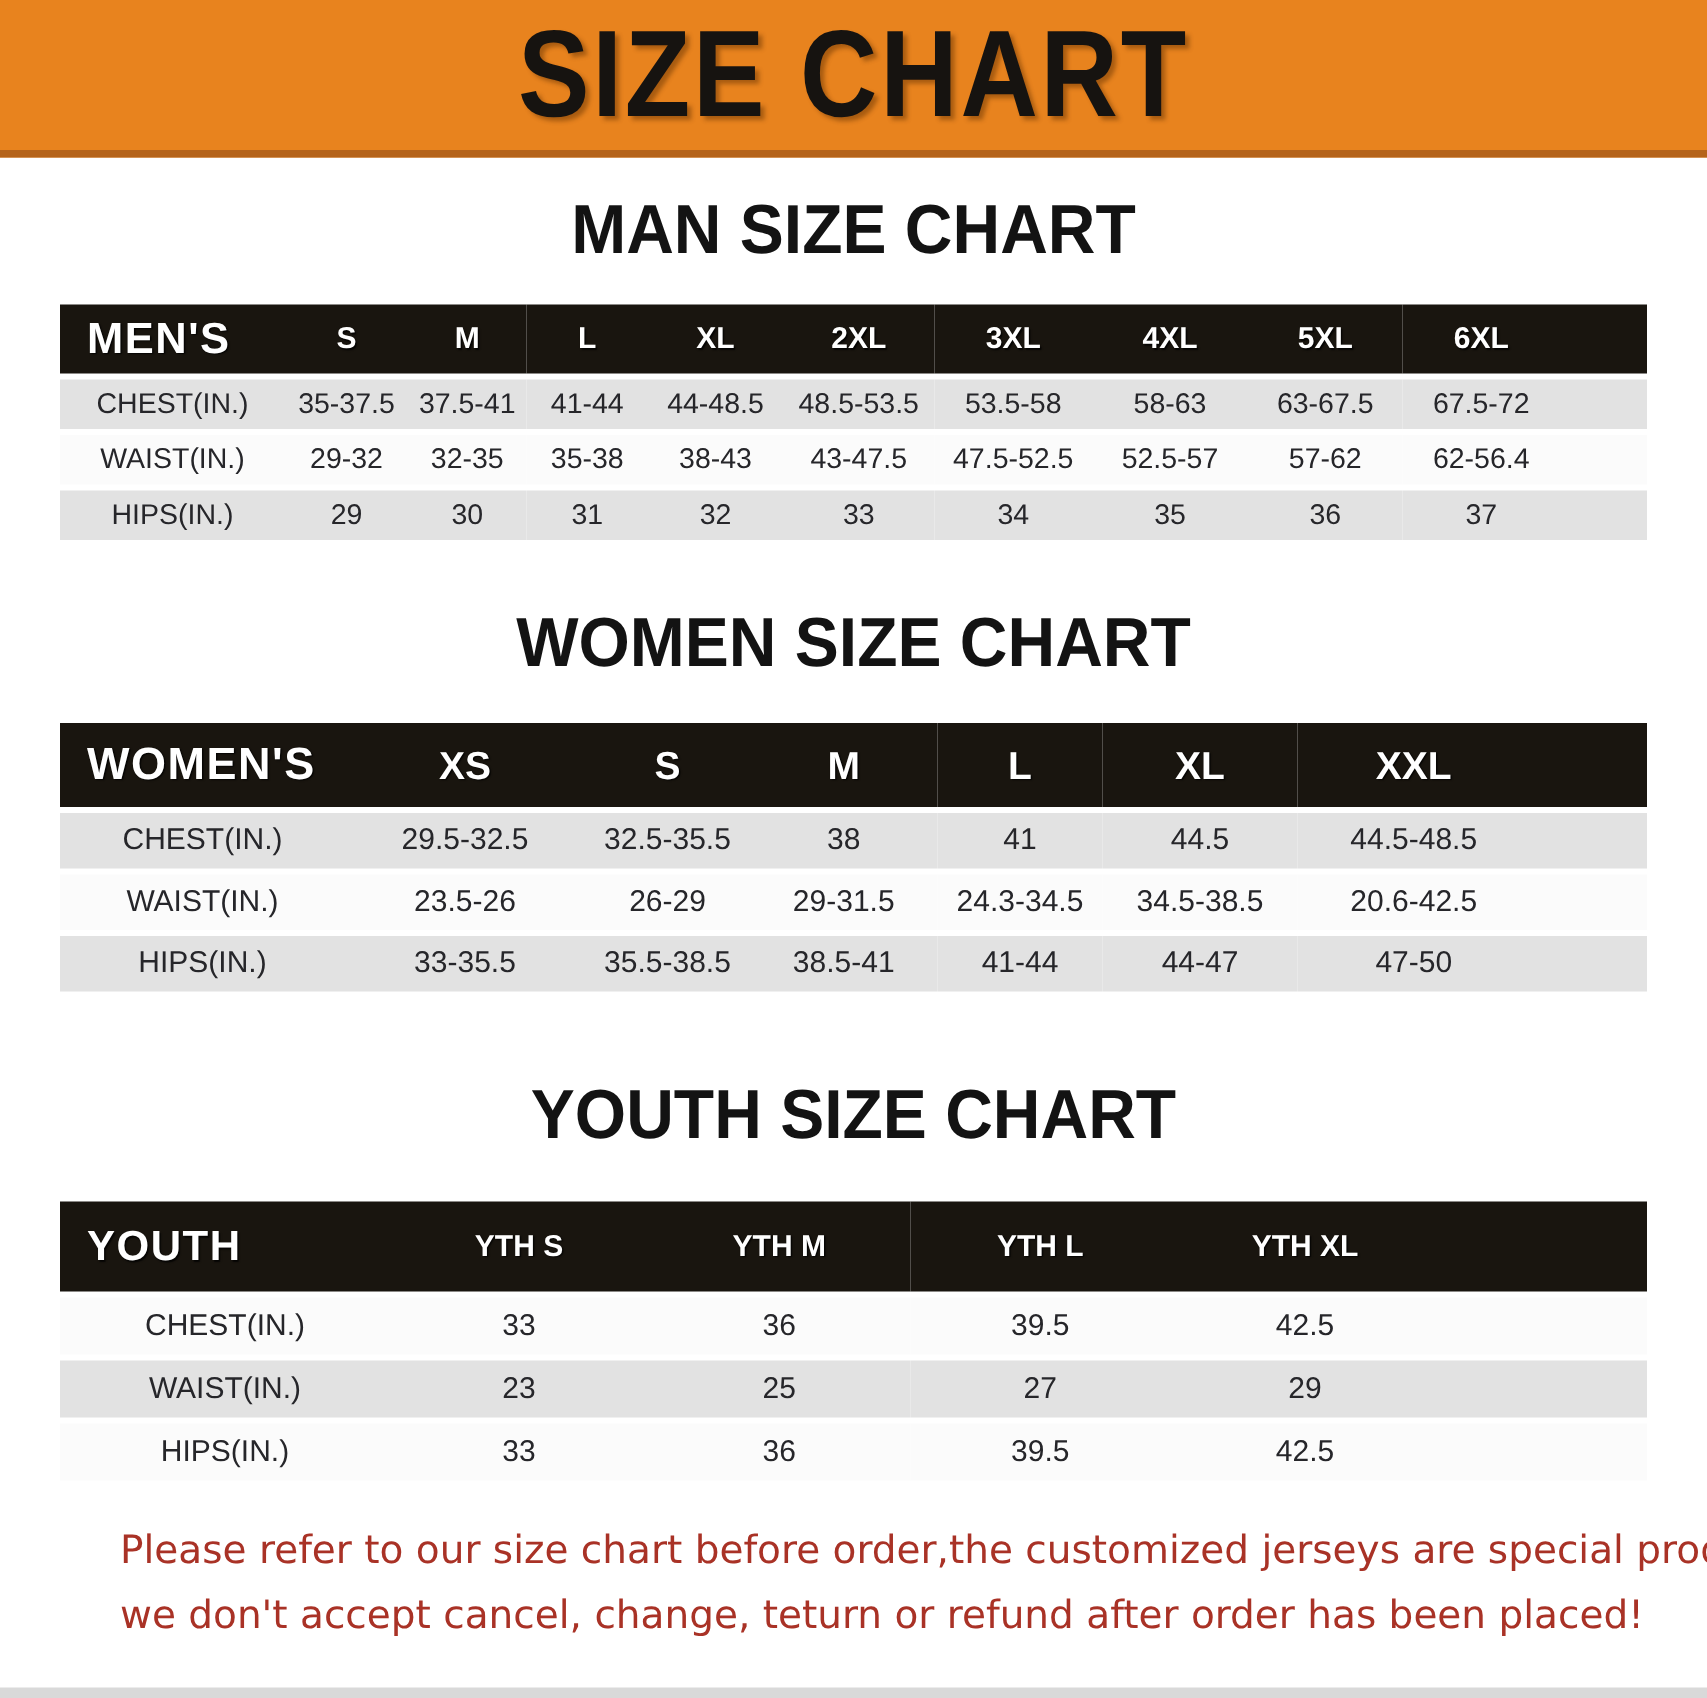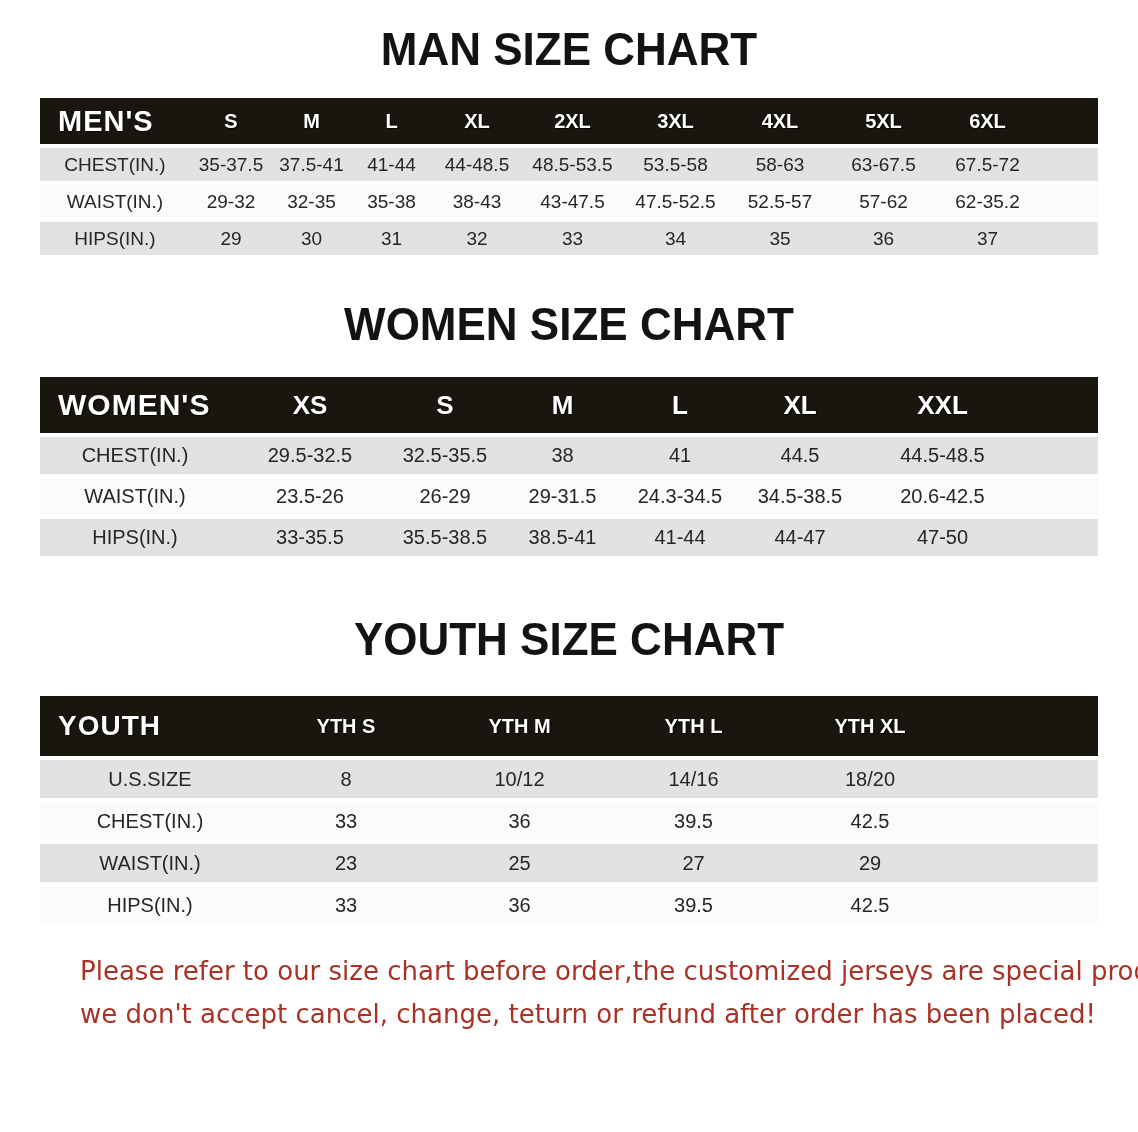--- a/index.html
+++ b/index.html
@@ -114,20 +114,23 @@
     left: 0; right: 0; bottom: 0;
     height: 7px;
     background: #D9D9D9;
   }
 </style>
 </head>
 <body>
 
 <div class="page">
 
+  <div class="banner">
+    <h1>SIZE CHART</h1>
+  </div>
 
   <div class="content">
 
     <section>
       <h2 class="section-heading" id="heading-man">MAN SIZE CHART</h2>
       <table class="sizes t-men">
         <colgroup>
           <col style="width:150px">
             <col style="width:82px">
             <col style="width:79px">
@@ -172,21 +175,21 @@
             <tr class="shade-white">
               <td>WAIST(IN.)</td>
               <td>29-32</td>
               <td>32-35</td>
               <td>35-38</td>
               <td>38-43</td>
               <td>43-47.5</td>
               <td>47.5-52.5</td>
               <td>52.5-57</td>
               <td>57-62</td>
-              <td>62-35.2</td>
+              <td>62-56.4</td>
               <td></td>
             </tr>
             <tr class="shade-gray">
               <td>HIPS(IN.)</td>
               <td>29</td>
               <td>30</td>
               <td>31</td>
               <td>32</td>
               <td>33</td>
               <td>34</td>
@@ -274,28 +277,20 @@
             <tr class="hdr">
               <th class="group">YOUTH</th>
               <th>YTH S</th>
               <th>YTH M</th>
               <th>YTH L</th>
               <th>YTH XL</th>
               <th></th>
             </tr>
           </thead>
           <tbody>
-            <tr class="shade-gray">
-              <td>U.S.SIZE</td>
-              <td>8</td>
-              <td>10/12</td>
-              <td>14/16</td>
-              <td>18/20</td>
-              <td></td>
-            </tr>
             <tr class="shade-white">
               <td>CHEST(IN.)</td>
               <td>33</td>
               <td>36</td>
               <td>39.5</td>
               <td>42.5</td>
               <td></td>
             </tr>
             <tr class="shade-gray">
               <td>WAIST(IN.)</td>

